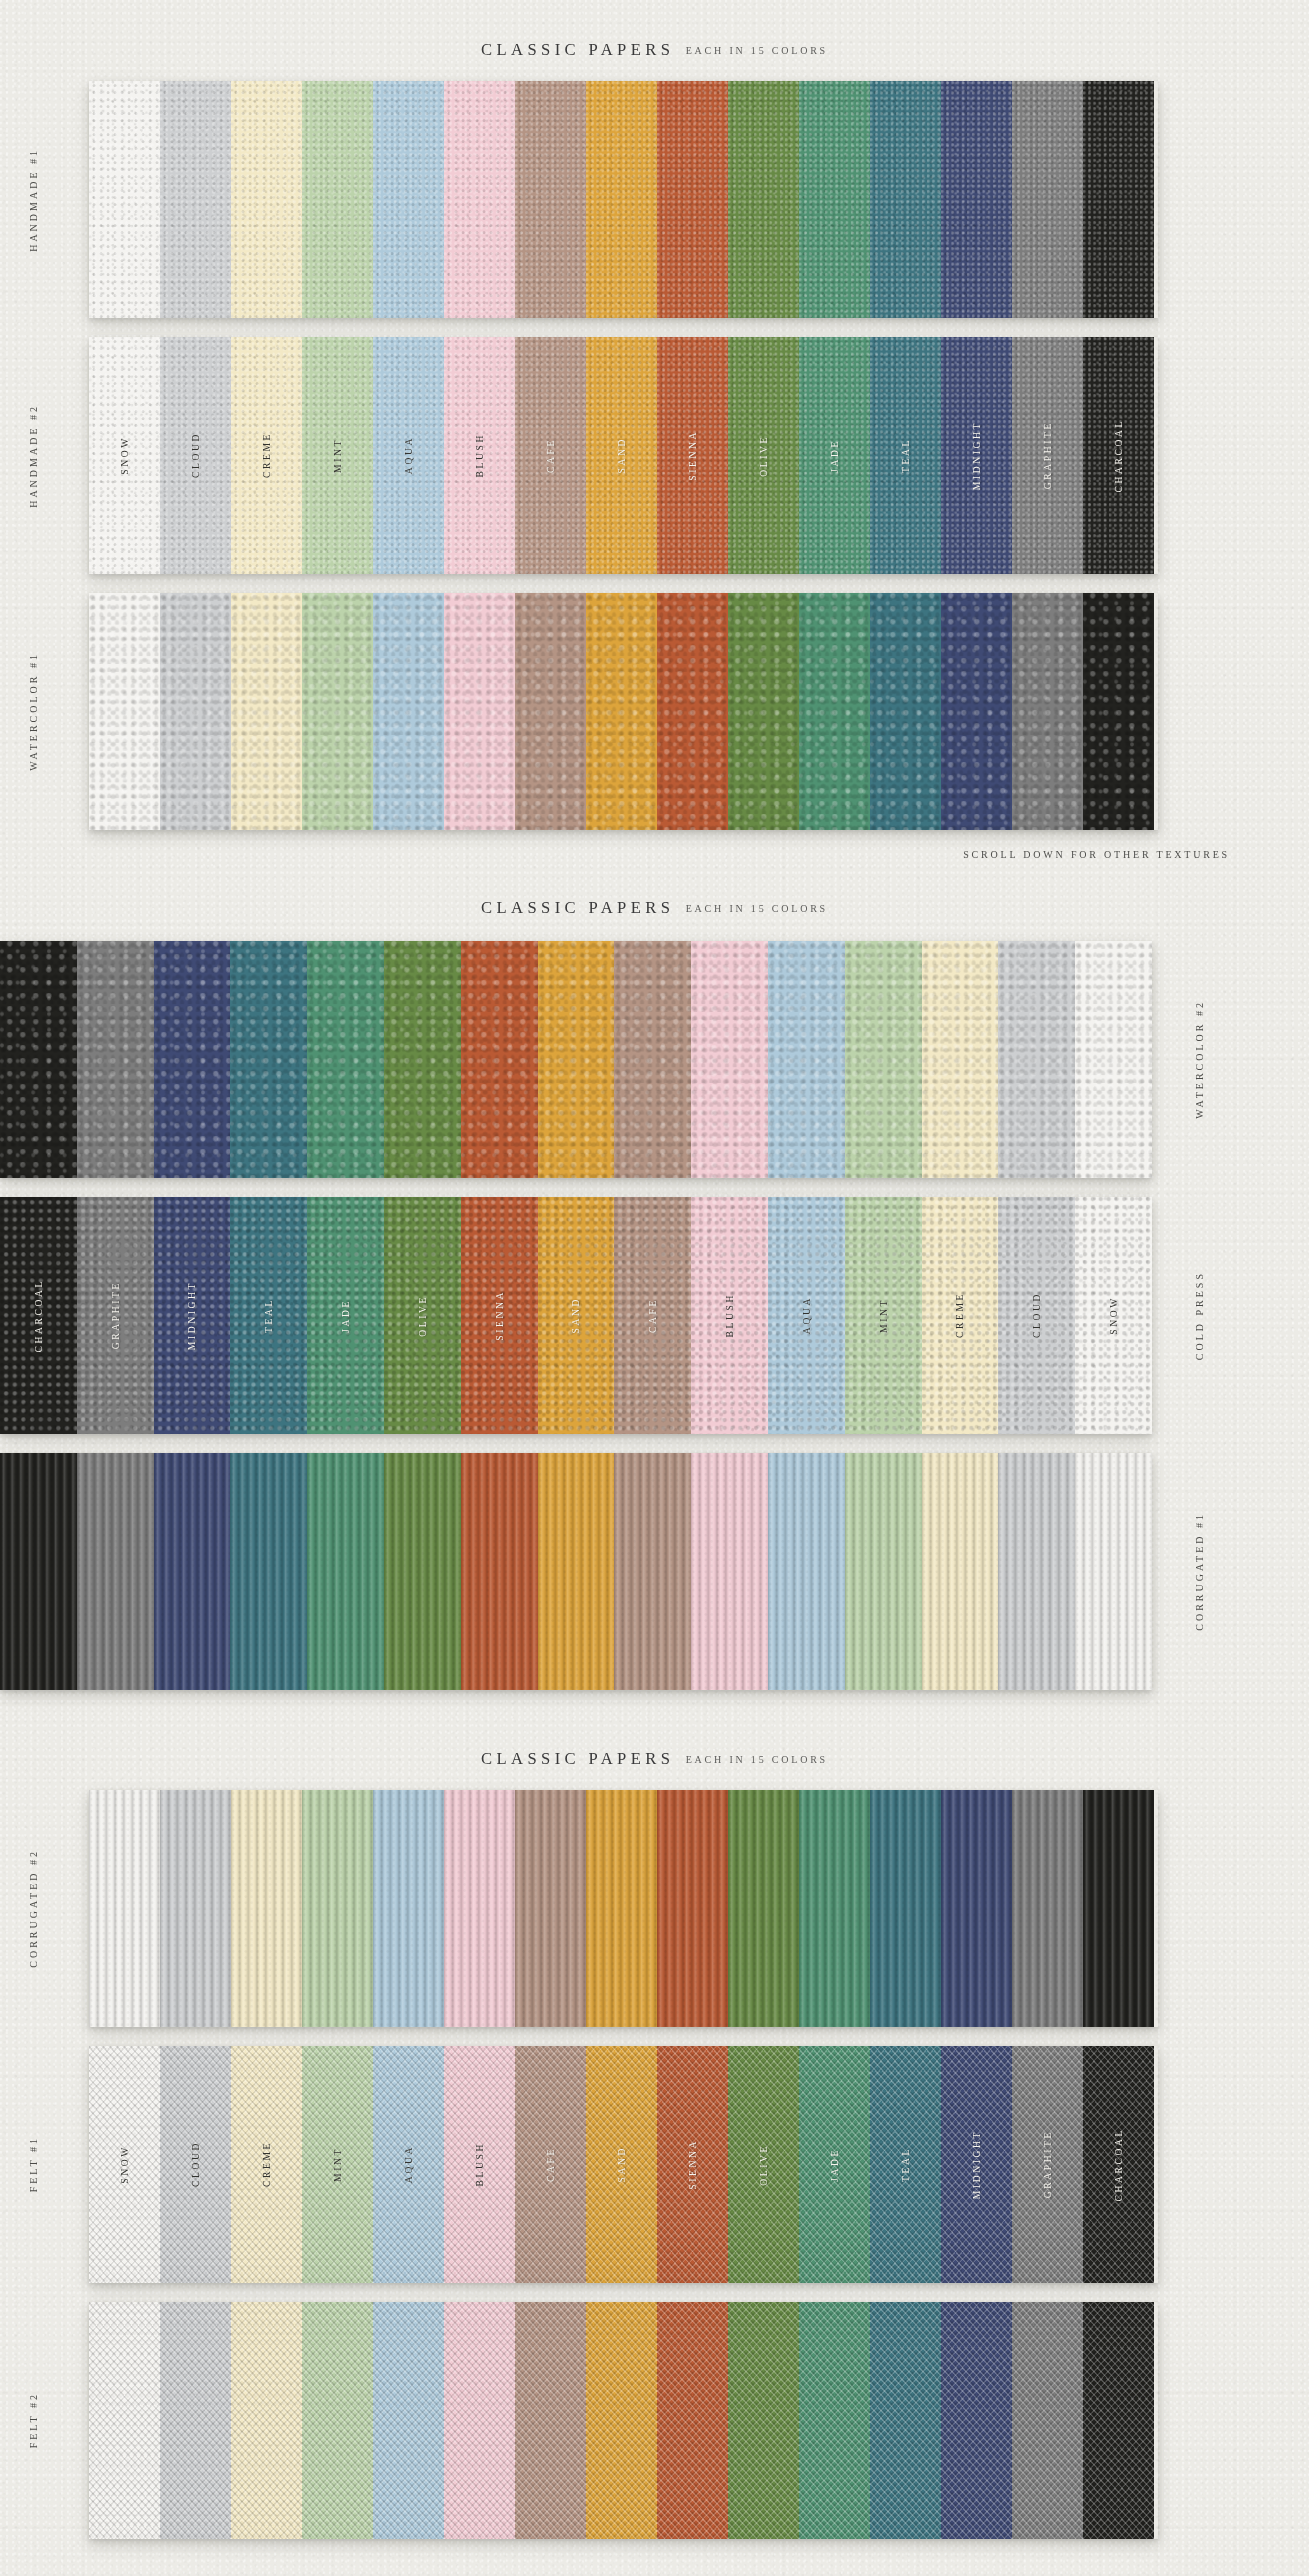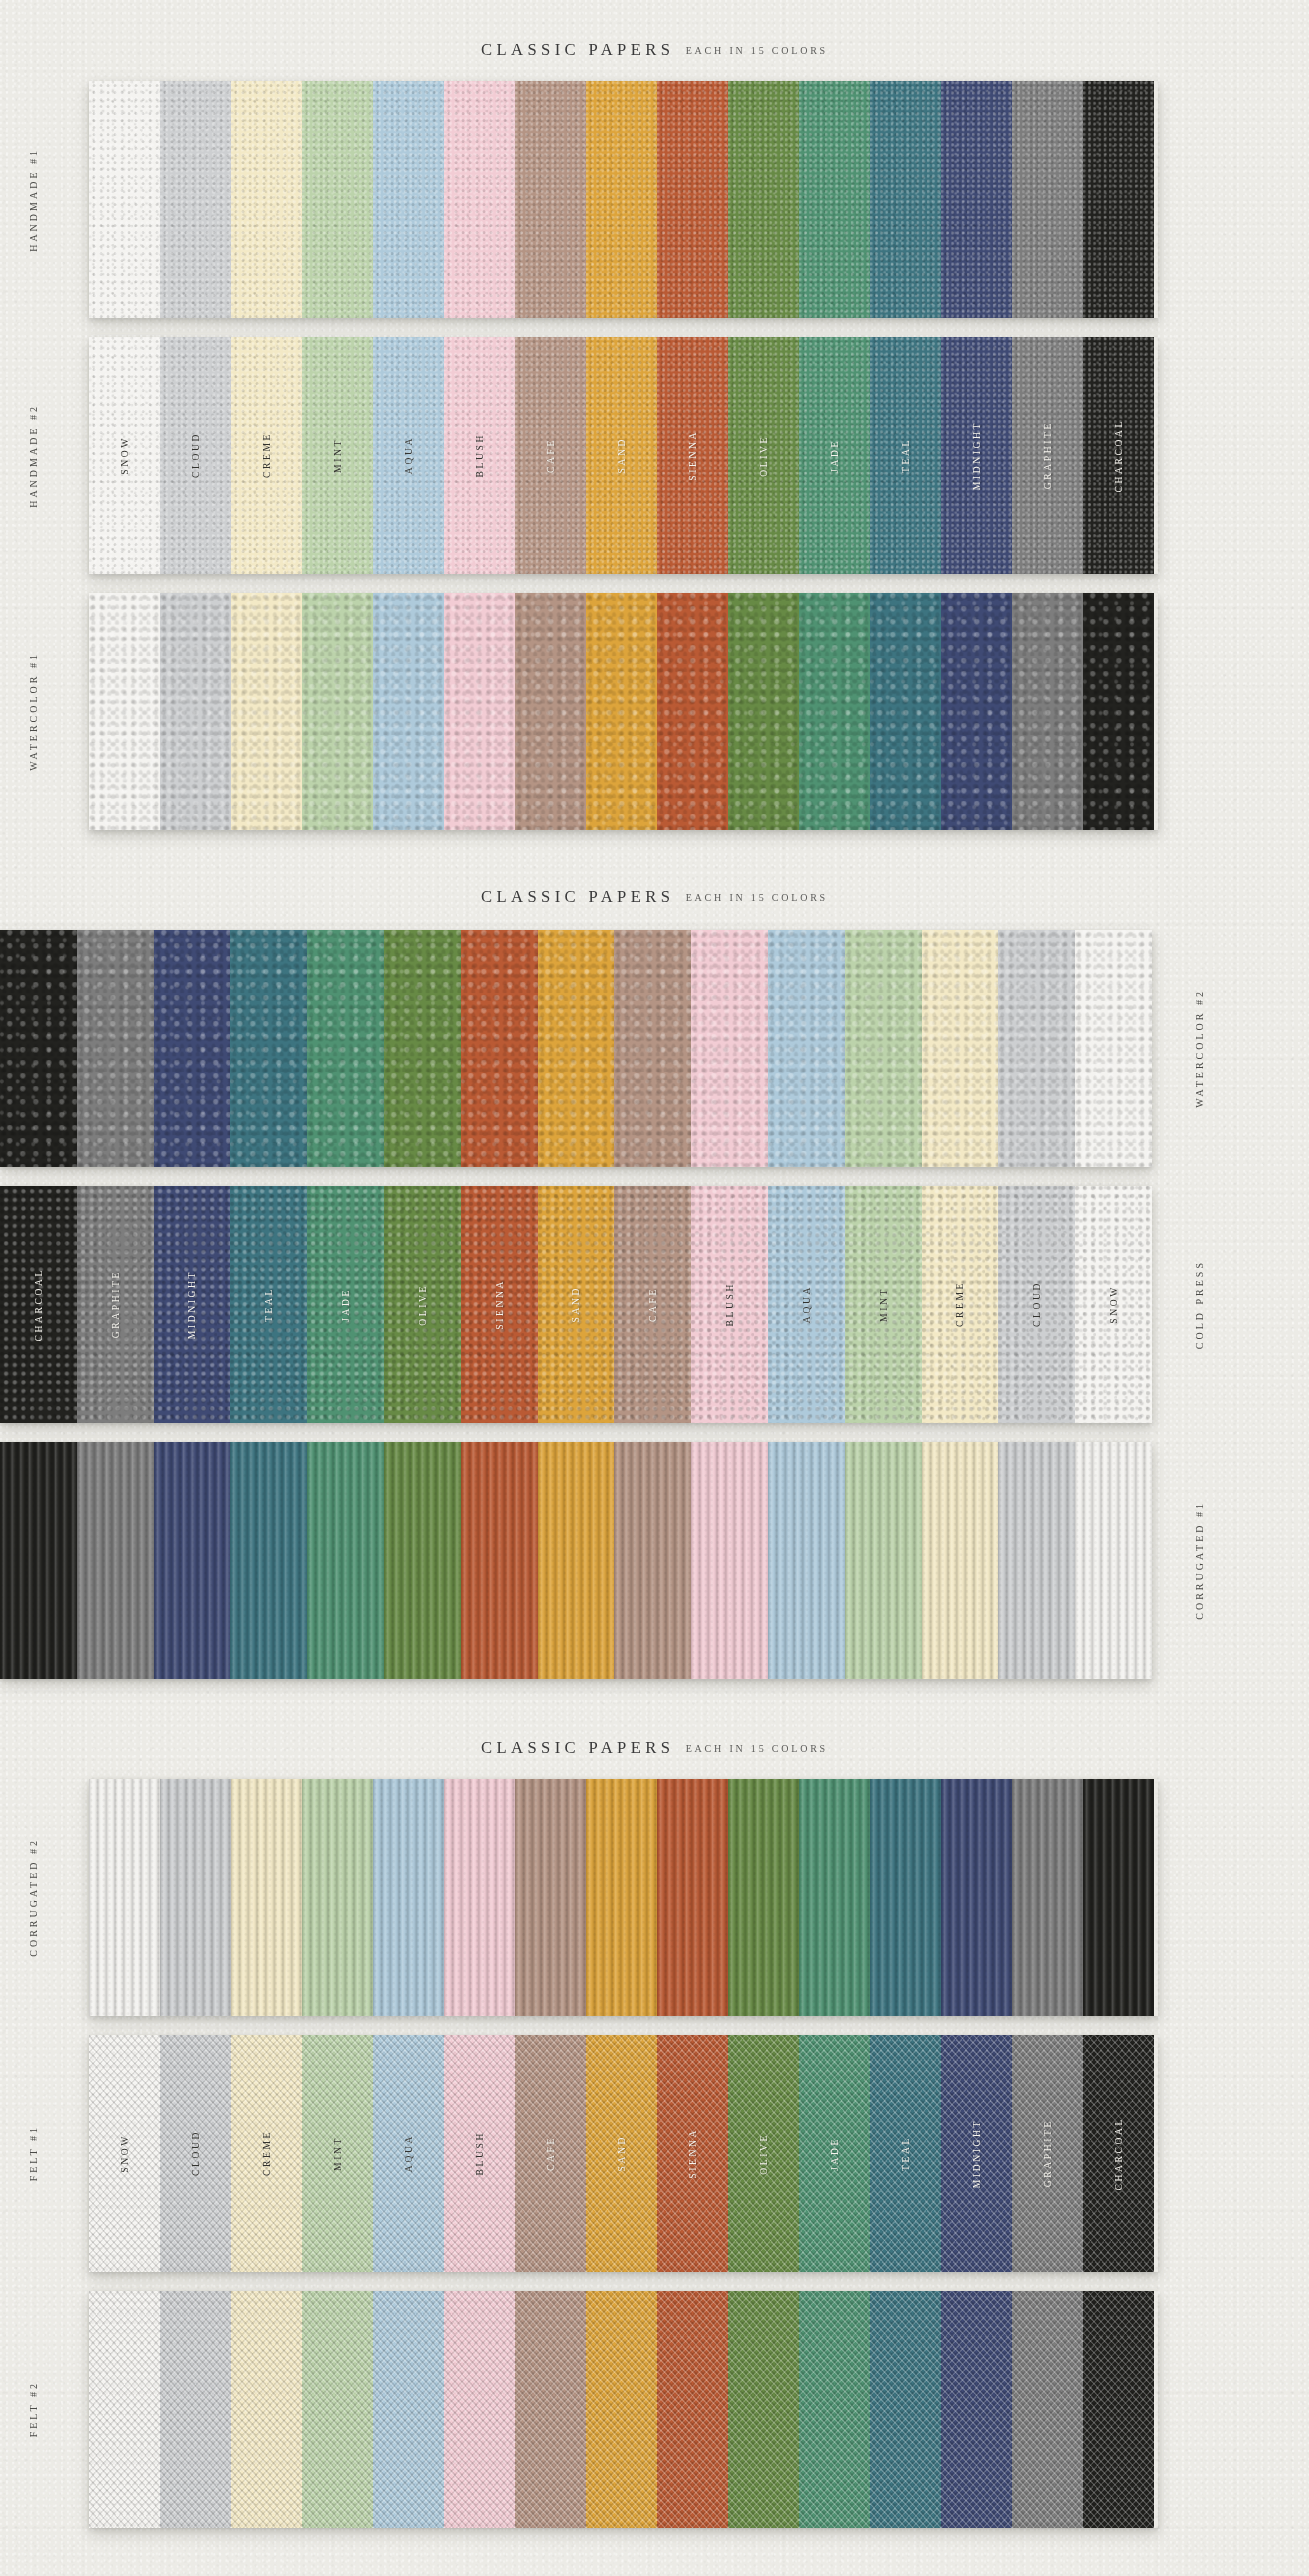--- a/index.html
+++ b/index.html
@@ -382,20 +382,21 @@
               <div class="base" style="background: rgb(125, 125, 125);"></div>
               <div class="tex"></div>
             </div>
             <div class="sw t-watercolor" style="width: 71px; height: 237px;">
               <div class="base" style="background: rgb(34, 34, 31);"></div>
               <div class="tex"></div>
             </div>
           </div>
         </div>
       </div>
+    <div class="note" style="margin:14px 79px 0 0;">SCROLL DOWN FOR OTHER TEXTURES</div>
   </div>
 
   <div>
     <div class="section-head" style="padding-top:38px;">
       <span class="head-title">CLASSIC PAPERS</span><span class="head-sub">EACH IN 15 COLORS</span>
     </div>
     <div id="s2-rows" style="margin-top:23px;">
         <div class="row" style="height: 237px; margin-bottom: 19px; justify-content: flex-start;">
           <div class="strip" style="width: 1152px; height: 237px;">
             <div class="sw t-watercolor" style="width: 77px; height: 237px;">

